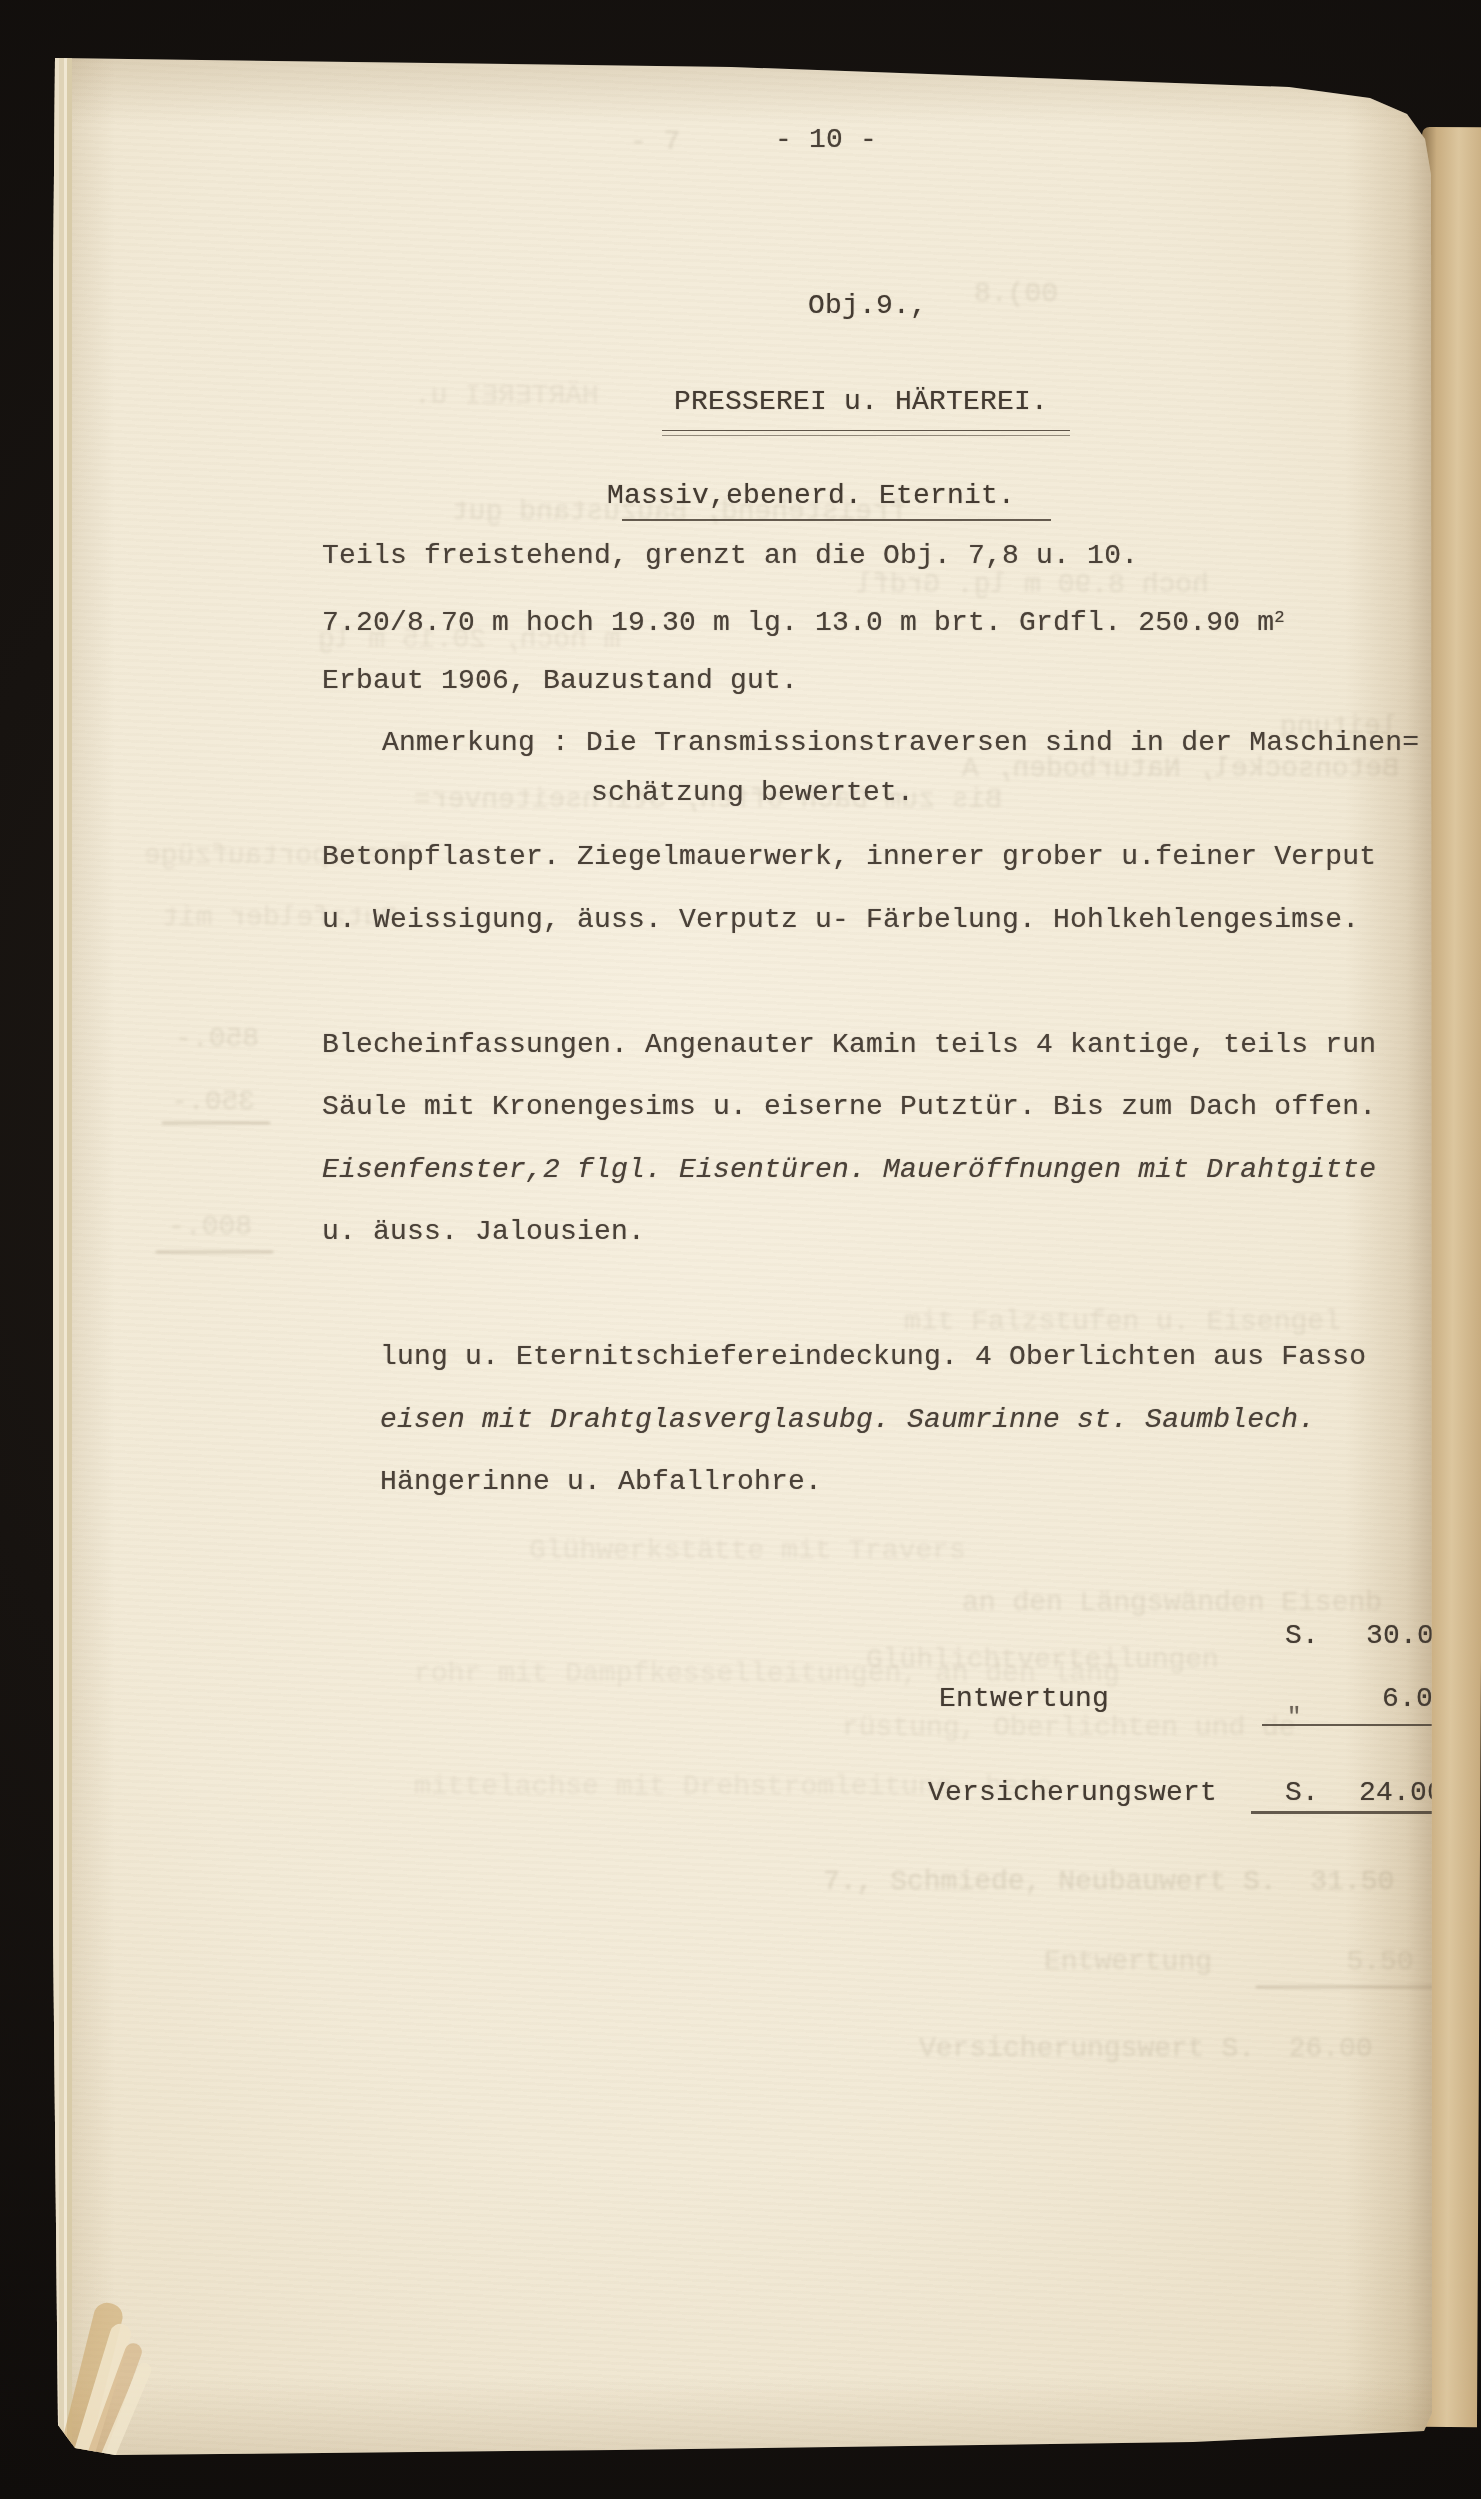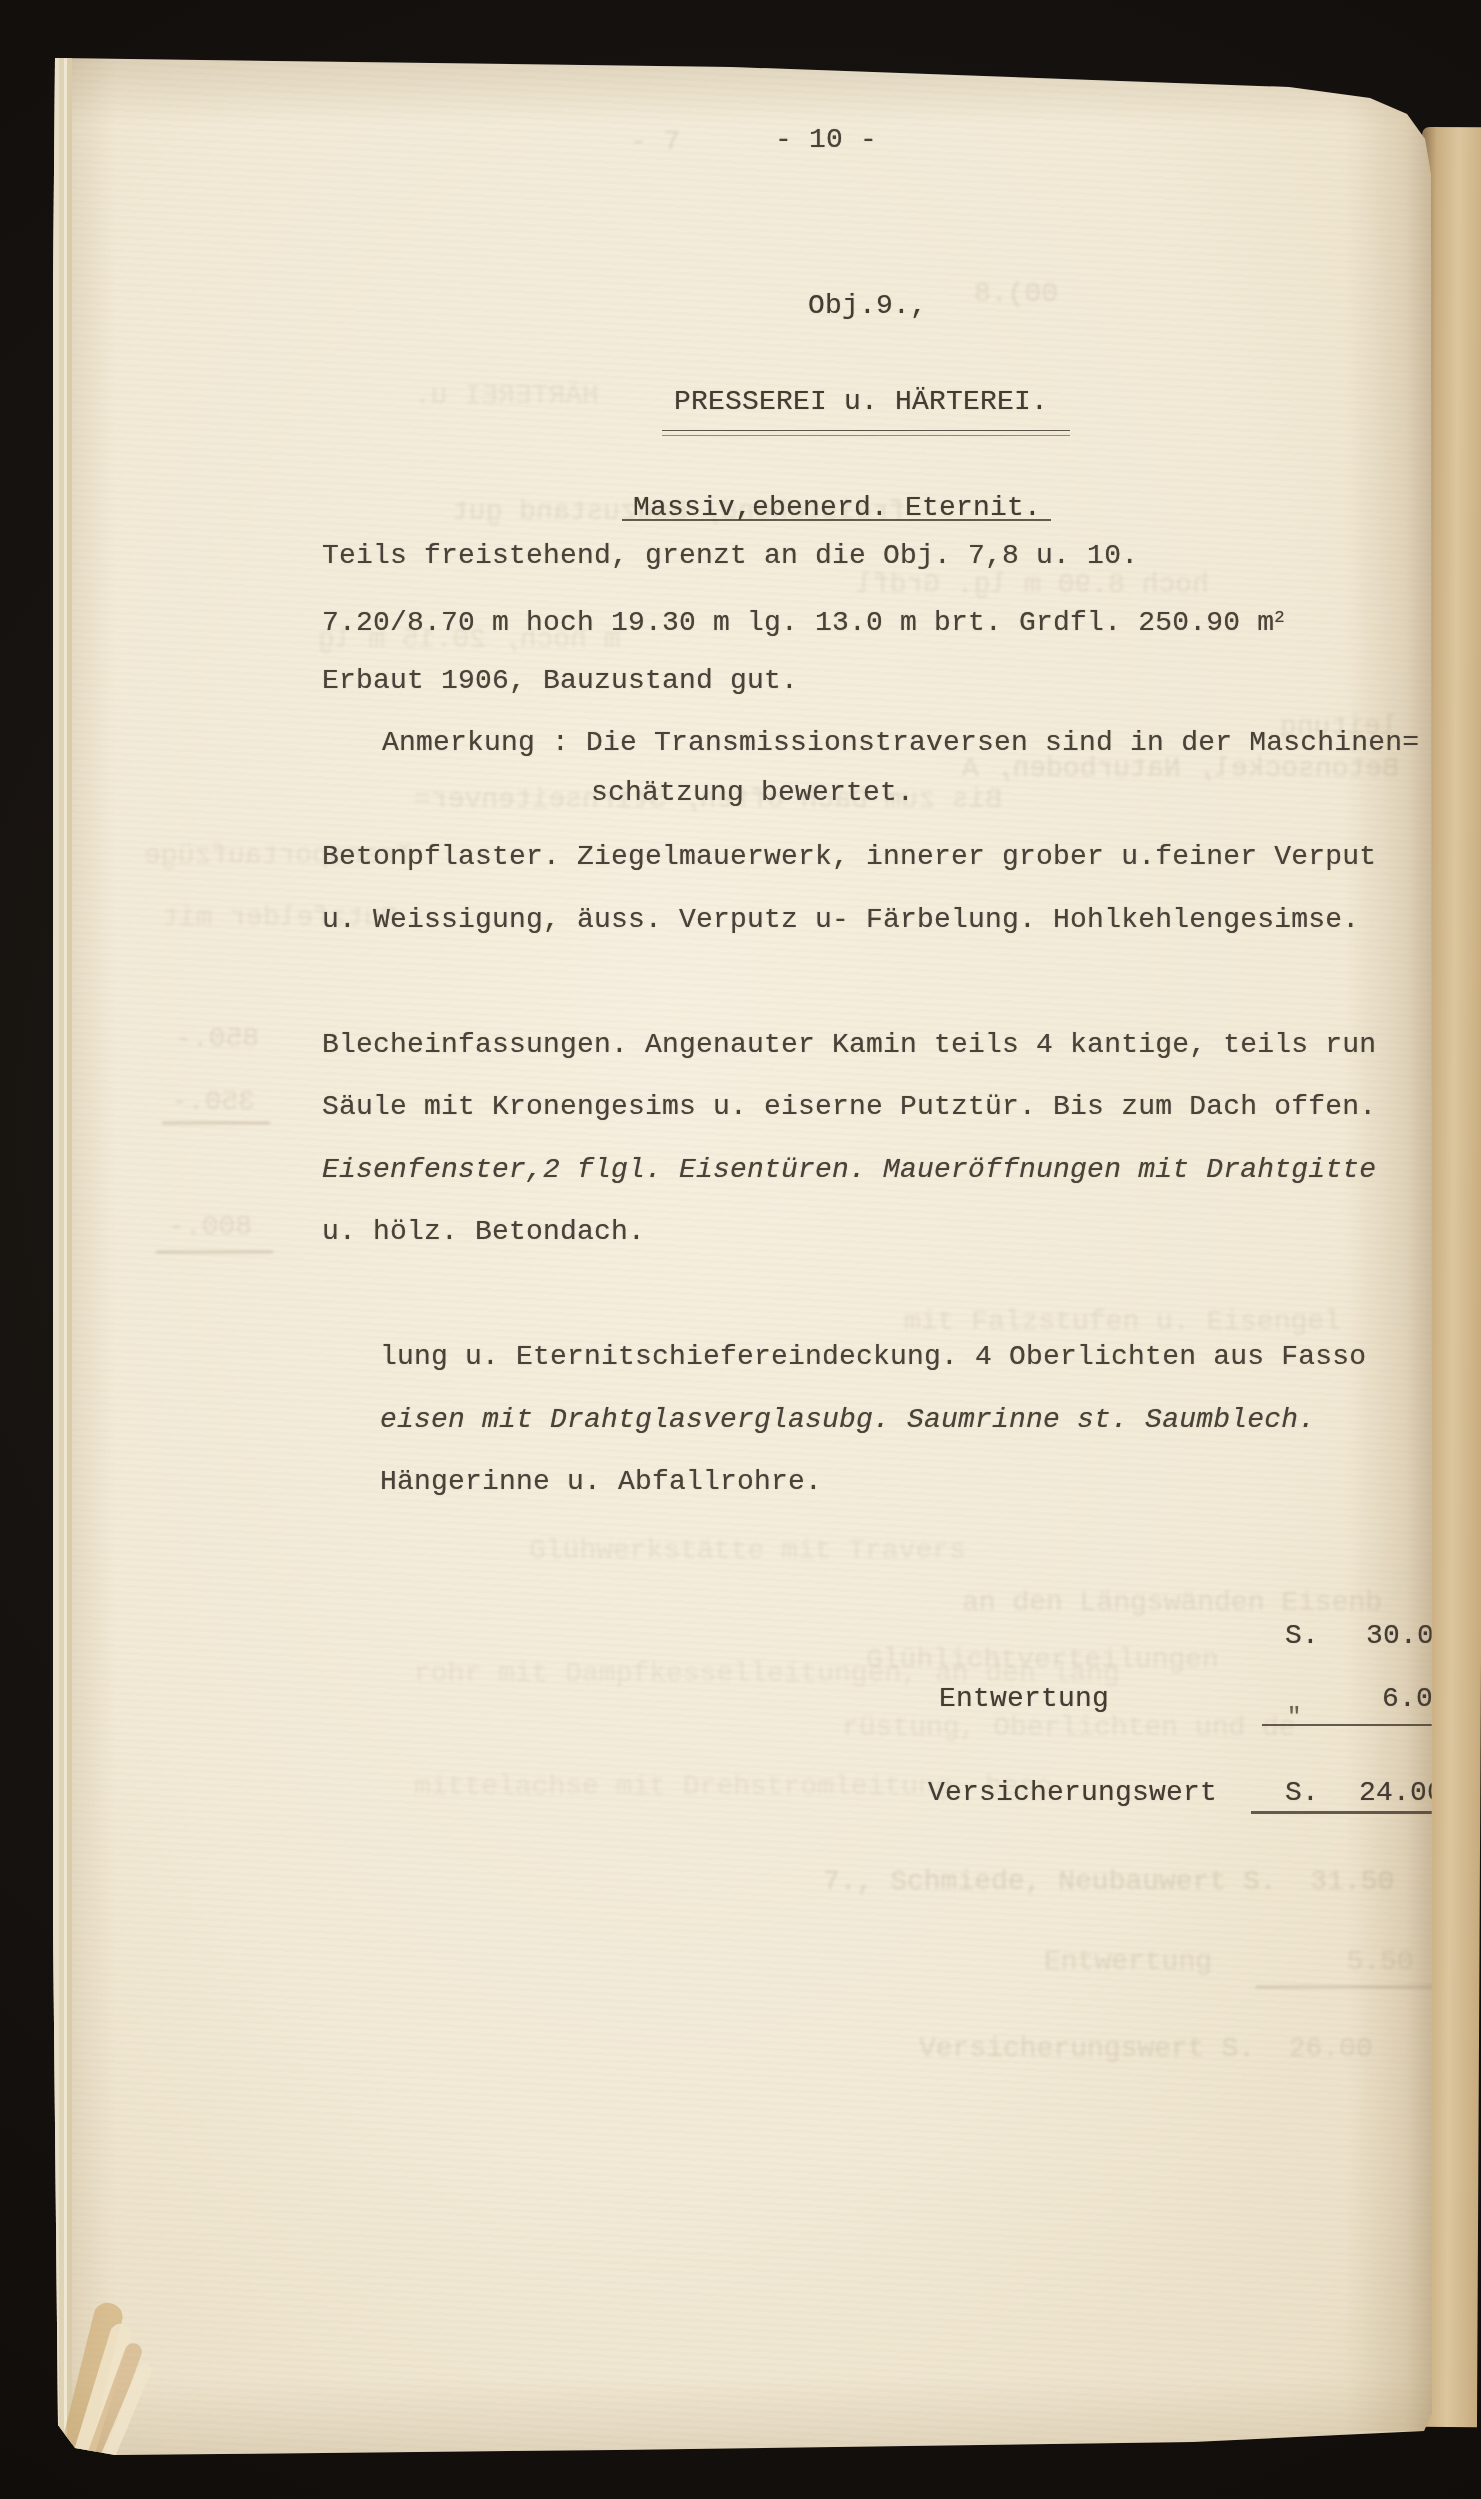--- a/index.html
+++ b/index.html
@@ -94,34 +94,34 @@
 
     <div class="typed">
 
       <div class="t" style="left:775px;top:123px;">- 10 -</div>
 
       <div class="t dark" style="left:808px;top:289px;">Obj.9.,</div>
 
       <div class="t dark" style="left:674px;top:385px;">PRESSEREI u. HÄRTEREI.</div>
       <div class="rule-double" style="left:662px;top:430px;width:408px;"></div>
 
-      <div class="t dark" style="left:633px;top:479px;margin-top:12px;">Massiv,ebenerd. Eternit.</div>
+      <div class="t dark" style="left:607px;top:479px;">Massiv,ebenerd. Eternit.</div>
       <div class="rule" style="left:622px;top:519px;width:429px;height:1.9px;"></div>
 
       <div class="t" style="left:322px;top:539px;">Teils freistehend, grenzt an die Obj. 7,8 u. 10.</div>
       <div class="t" style="left:322px;top:601px;"><span>7.20/8.70 m hoch 19.30 m lg. 13.0 m brt. Grdfl. 250.90 m</span><sup>2</sup></div>
       <div class="t" style="left:322px;top:664px;">Erbaut 1906, Bauzustand gut.</div>
       <div class="t" style="left:382px;top:726px;">Anmerkung : Die Transmissionstraversen sind in der Maschinen=</div>
       <div class="t" style="left:591px;top:776px;">schätzung bewertet.</div>
       <div class="t" style="left:322px;top:840px;">Betonpflaster. Ziegelmauerwerk, innerer grober u.feiner Verput</div>
       <div class="t" style="left:322px;top:903px;">u. Weissigung, äuss. Verputz u- Färbelung. Hohlkehlengesimse.</div>
       <div class="t" style="left:322px;top:1028px;">Blecheinfassungen. Angenauter Kamin teils 4 kantige, teils run</div>
       <div class="t" style="left:322px;top:1090px;">Säule mit Kronengesims u. eiserne Putztür. Bis zum Dach offen.</div>
       <div class="t" style="left:322px;top:1153px;font-style:italic;">Eisenfenster,2 flgl. Eisentüren. Maueröffnungen mit Drahtgitte</div>
-      <div class="t" style="left:322px;top:1215px;">u. hölz. Betondach.</div>
+      <div class="t" style="left:322px;top:1215px;">u. äuss. Jalousien.</div>
       <div class="t" style="left:380px;top:1340px;">lung u. Eternitschiefereindeckung. 4 Oberlichten aus Fasso</div>
       <div class="t" style="left:380px;top:1403px;font-style:italic;">eisen mit Drahtglasverglasubg. Saumrinne st. Saumblech.</div>
       <div class="t" style="left:380px;top:1465px;">Hängerinne u. Abfallrohre.</div>
 
       <div class="t dark" style="left:1285px;top:1619px;">S.</div>
       <div class="t dark" style="left:1366px;top:1619px;">30.00</div>
       <div class="t dark" style="left:939px;top:1682px;font-family:Liberation Mono, monospace;">Entwertung</div>
       <div class="t dark" style="left:1382px;top:1682px;">6.00</div>
       <div class="t" style="left:1287px;top:1701px;font-size:24px;opacity:.8;">"</div>
       <div class="rule" style="left:1262px;top:1724px;width:192px;height:1.9px;"></div>

